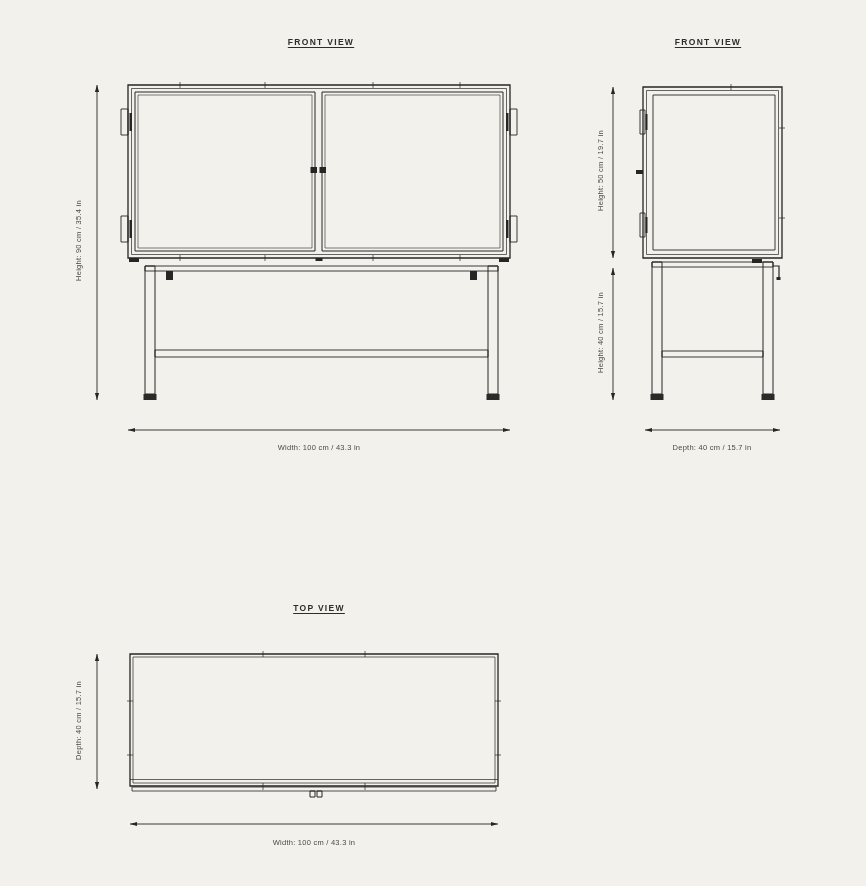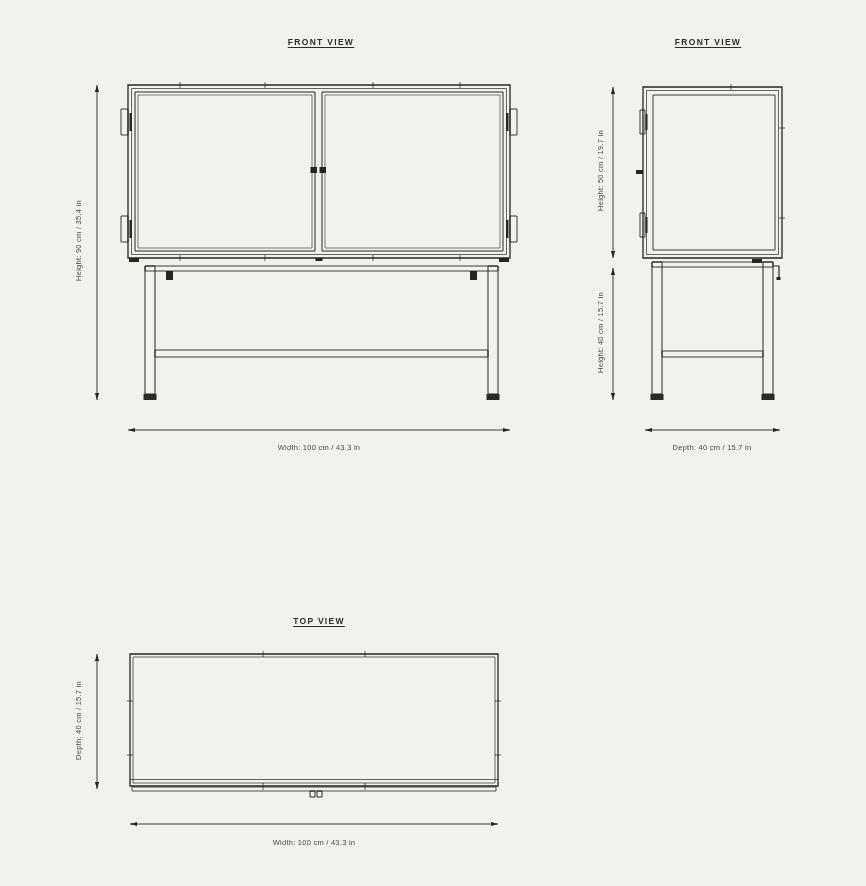--- a/index.html
+++ b/index.html
@@ -203,21 +203,21 @@
       <g stroke-width="0.9">
         <line x1="130" y1="824" x2="498" y2="824"></line>
         <polygon points="130,824 137,821.9 137,826.1" fill="#262624" stroke="none"></polygon>
         <polygon points="498,824 491,821.9 491,826.1" fill="#262624" stroke="none"></polygon>
       </g>
     </g>
   </svg>
 
   <div class="view-title" style="left:241px; top:37px; width:160px;">FRONT VIEW</div>
   <div class="view-title" style="left:628px; top:37px; width:160px;">FRONT VIEW</div>
-  <div class="view-title" style="left:239px; top:616px; width:160px;text-align:center;">TOP VIEW</div>
+  <div class="view-title" style="left:239px; top:603px; width:160px;text-align:center;">TOP VIEW</div>
 
   <div class="dim-label rot" style="left:13px; top:236px; width:130px;">Height: 90 cm / 35.4 in</div>
   <div class="dim-label" style="left:219px; top:443px; width:200px;">Width: 100 cm / 43.3 in</div>
 
   <div class="dim-label rot" style="left:535px; top:166px; width:130px;">Height: 50 cm / 19.7 in</div>
   <div class="dim-label rot" style="left:535px; top:328px; width:130px;">Height: 40 cm / 15.7 in</div>
   <div class="dim-label" style="left:612px; top:443px; width:200px;">Depth: 40 cm / 15.7 in</div>
 
   <div class="dim-label rot" style="left:13px; top:716px; width:130px;">Depth: 40 cm / 15.7 in</div>
   <div class="dim-label" style="left:214px; top:838px; width:200px;">Width: 100 cm / 43.3 in</div>

